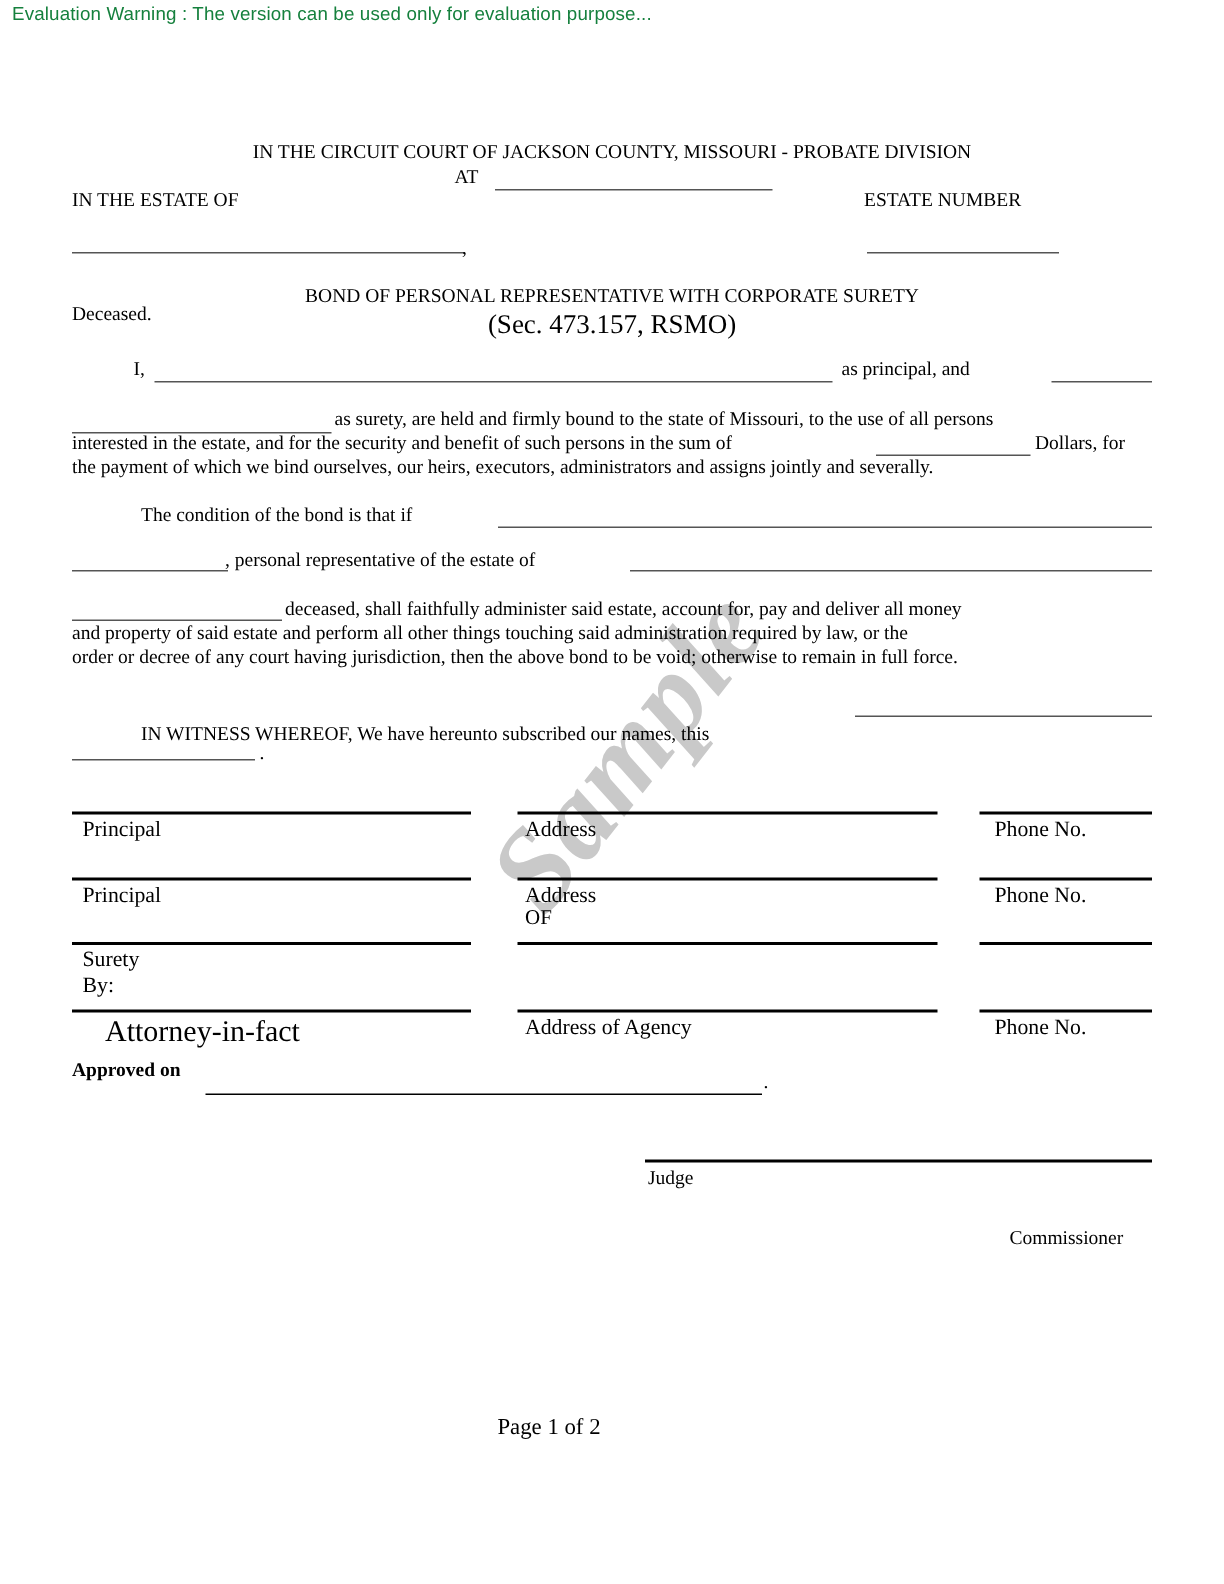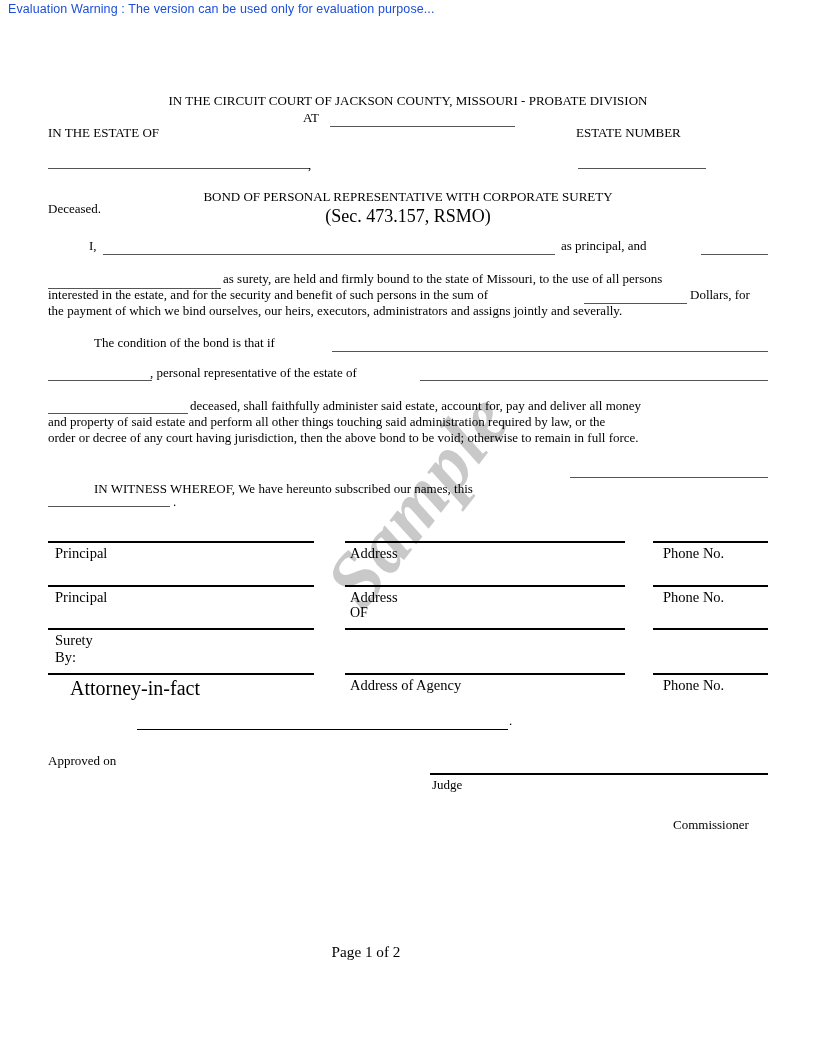--- a/index.html
+++ b/index.html
@@ -16,21 +16,21 @@
     overflow: hidden;
   }
 
   
   .eval-warning {
     position: absolute;
     top: 2px;
     left: 8px;
     font-family: "Liberation Sans", sans-serif;
     font-size: 12.5px;
-    color: #1d4ed8;
+    color: #15803d;
     white-space: nowrap;
     letter-spacing: 0.1px;
   }
 
   
   .page {
     position: absolute;
     top: 0; left: 0;
     width: 816px;
     height: 1056px;
@@ -183,21 +183,21 @@
     <div class="abs t" style="left:55px; top:650px; font-size:14.5px;">By:</div>
 
     <div class="rule-thick" style="left:48px; top:673px; width:266px;"></div>
     <div class="rule-thick" style="left:345px; top:673px; width:280px;"></div>
     <div class="rule-thick" style="left:653px; top:673px; width:115px;"></div>
 
     <div class="abs t" style="left:70px; top:678px; font-size:20px;">Attorney-in-fact</div>
     <div class="abs t" style="left:350px; top:678px; font-size:14.5px;">Address of Agency</div>
     <div class="abs t" style="left:663px; top:678px; font-size:14.5px;">Phone No.</div>
 
-    <div class="abs t" style="left:48px; top:754px;">Approved on</div>
+    <div class="abs t" style="left:48px; top:706px;font-weight:bold;">Approved on</div>
     <div class="rule-dark" style="left:137px; top:729px; width:371px;"></div>
     <div class="abs t" style="left:509px; top:714px;">.</div>
 
     <div class="rule-thick" style="left:430px; top:773px; width:338px;"></div>
     <div class="abs t" style="left:432px; top:778px;">Judge</div>
     <div class="abs t" style="left:673px; top:818px;">Commissioner</div>
 
     <div class="footer-page" style="top:943px;">Page 1 of 2</div>
 
   </div>

